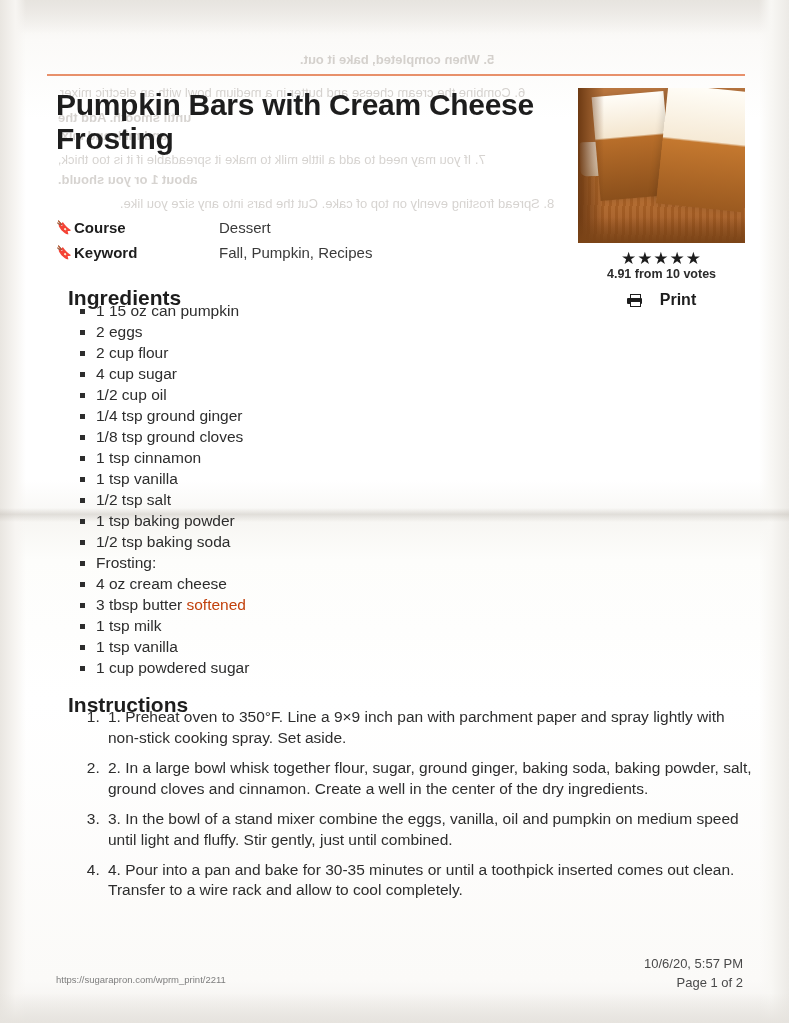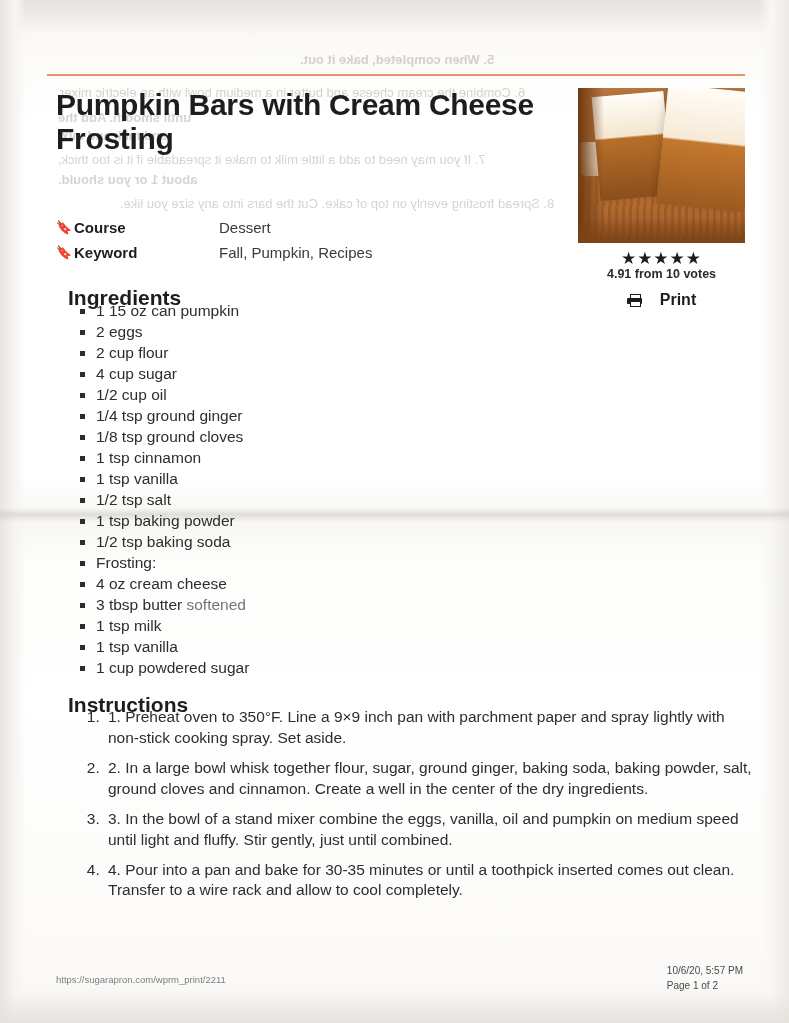--- a/index.html
+++ b/index.html
@@ -262,21 +262,21 @@
     padding: 0 0 0 18px;
     list-style: square;
   }
   ul.ingredients li {
     font-size: 15.5px;
     line-height: 21px;
     color: #2d2d2d;
     margin-bottom: 0px;
   }
   ul.ingredients li .note {
-    color: #737373;
+    color: #c2410c;
   }
 
   ol.instructions {
     position: absolute;
     left: 80px;
     top: 707px;
     width: 652px;
     margin: 0;
     padding: 0 0 0 24px;
   }
@@ -292,22 +292,22 @@
     position: absolute;
     left: 56px;
     bottom: 38px;
     font-size: 9.5px;
     color: #7d7d7d;
   }
   .footer-right {
     position: absolute;
     right: 46px;
     bottom: 30px;
-    text-align: left;
-    font-size: 10px;
+    text-align: right;
+    font-size: 13px;
     color: #4a4a4a;
     line-height: 1.45;
   }
 
   .fold-line {
     position: absolute;
     left: 0; right: 0; top: 508px;
     height: 14px;
     background: linear-gradient(180deg, rgba(190,185,178,0.0) 0%, rgba(186,180,172,0.38) 45%, rgba(255,255,255,0.0) 100%);
     pointer-events: none;

